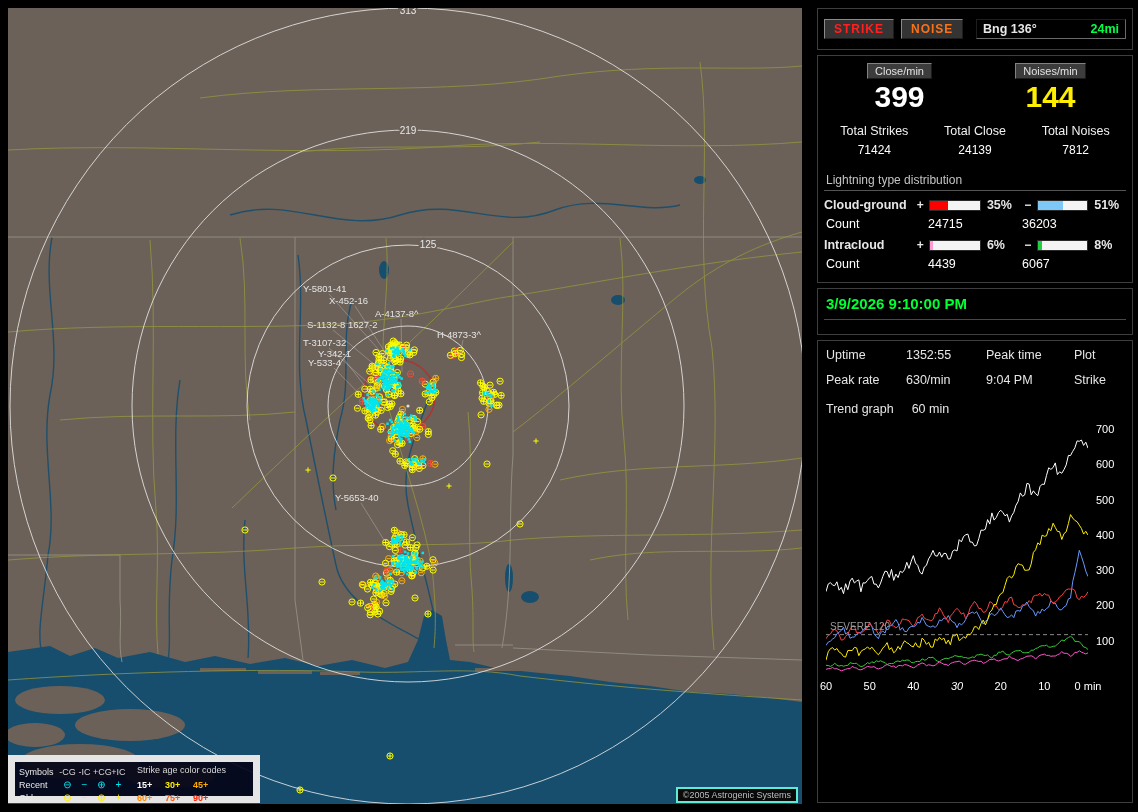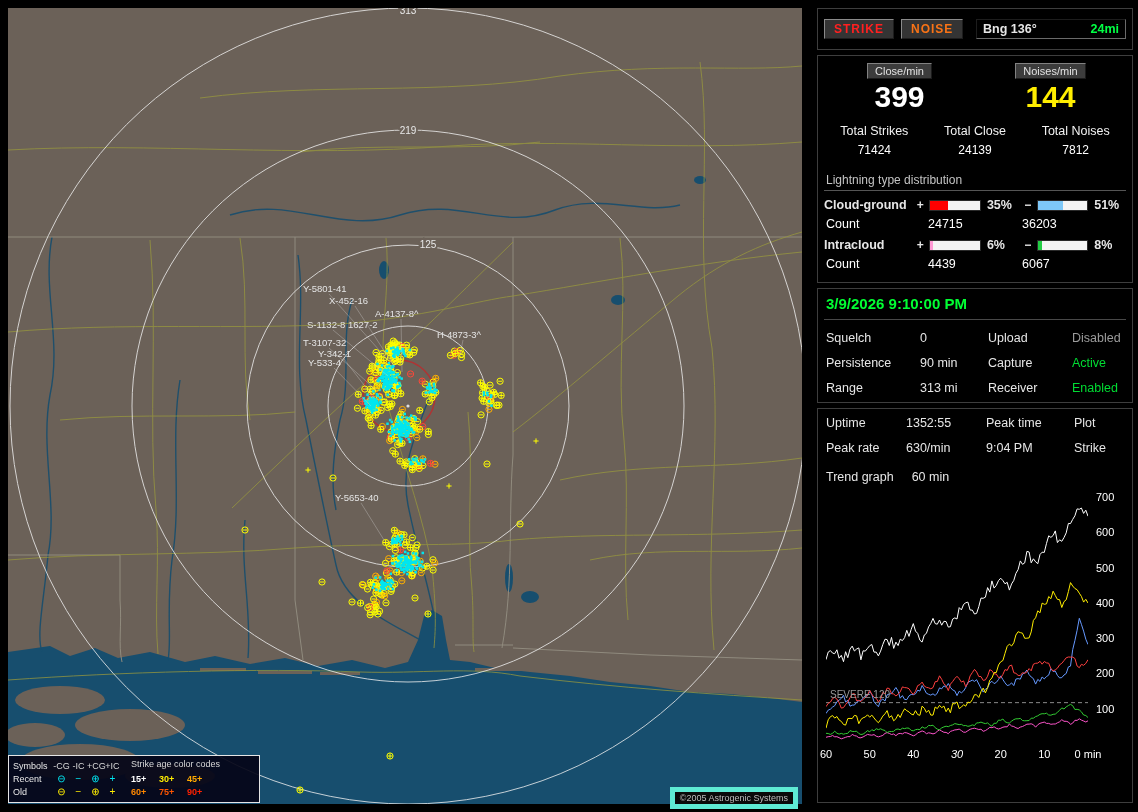--- a/index.html
+++ b/index.html
@@ -2,33 +2,33 @@
 <html><head>
 <meta charset="utf-8">
 <style>
   *{margin:0;padding:0;box-sizing:border-box}
   html,body{width:1138px;height:812px;background:#000;overflow:hidden;
     font-family:"Liberation Sans",sans-serif;color:#e6e6e6}
   
   .map-area{position:absolute;left:0;top:0;width:810px;height:812px;background:#000}
   #map-svg{position:absolute;left:0;top:0}
   .map-legend{position:absolute;left:8px;top:755px;width:252px;height:48px;
-    background:rgba(5,5,24,.93);border:1px solid #e5e5e5;font-size:9px;color:#ddd;
+    background:rgba(5,5,24,.93);border:7px solid #e5e5e5;font-size:9px;color:#ddd;
     display:flex;padding:3px 4px;gap:8px}
   .leg-row{display:flex;align-items:center;height:13px;white-space:nowrap}
   .leg-c1{width:40px;color:#e8e8e8}
   .leg-h{width:17px;text-align:center;color:#d8d8d8}
   .leg-sym{width:17px;text-align:center;font-size:10px}
   .sym-recent{color:#00e6f0}
   .sym-old{color:#ffee00}
   .leg-right{margin-left:2px}
   .leg-title{color:#d8d8d8;height:13px}
   .age{display:inline-block;width:28px;font-weight:bold}
   .map-copyright{position:absolute;right:12px;top:787px;background:#0a0a0a;
-    border:5px solid #5eead4;color:#bdbdbd;font-size:9px;padding:1px 5px}
+    border:2px solid #5eead4;color:#bdbdbd;font-size:9px;padding:1px 5px}
   
   .panel{position:absolute;left:812px;top:0;width:326px;height:812px;background:#000;
     padding:8px 5px 4px;display:flex;flex-direction:column;font-size:12px}
   .pbox{border:1px solid #3e3e3e;background:#000;margin-bottom:5px;padding:5px 6px}
   .pbox-top{display:flex;align-items:center;gap:7px;height:42px}
   .pbtn{background:#343434;border:1px solid;border-color:#8a8a8a #1d1d1d #1d1d1d #8a8a8a;
     color:#f97316;font-weight:bold;font-size:12px;padding:2px 9px;letter-spacing:1px;cursor:pointer;
     font-family:"Liberation Sans",sans-serif}
   .strike-btn{color:#ff2020}
   .bng-box{margin-left:auto;display:flex;justify-content:space-between;align-items:center;
@@ -2387,34 +2387,20 @@
     </div>
     <div class="count-row">
       <span class="cl">Count</span>
       <span class="cv1">4439</span>
       <span class="cv2">6067</span>
     </div>
   </div>
 
   <div class="pbox">
     <div class="datetime">3/9/2026 9:10:00 PM</div>
-    <div class="status-grid">
-      <span>Squelch</span>
-      <span>0</span>
-      <span>Upload</span>
-      <span class="v-dim">Disabled</span>
-      <span>Persistence</span>
-      <span>90 min</span>
-      <span>Capture</span>
-      <span class="v-green">Active</span>
-      <span>Range</span>
-      <span>313 mi</span>
-      <span>Receiver</span>
-      <span class="v-green">Enabled</span>
-    </div>
   </div>
 
   <div class="pbox" style="flex:1">
     <div class="stats-grid">
       <span>Uptime</span>
       <span>1352:55</span>
       <span>Peak time</span>
       <span>Plot</span>
       <span>Peak rate</span>
       <span>630/min</span>

